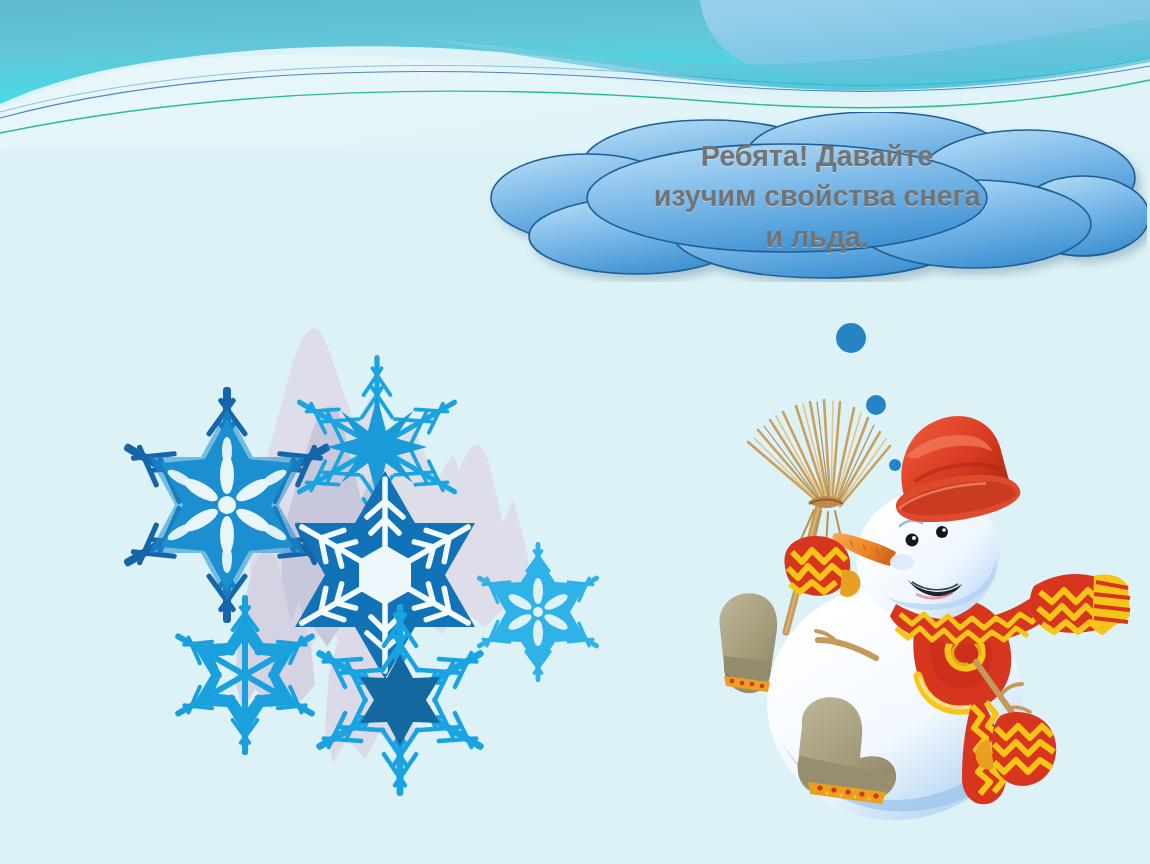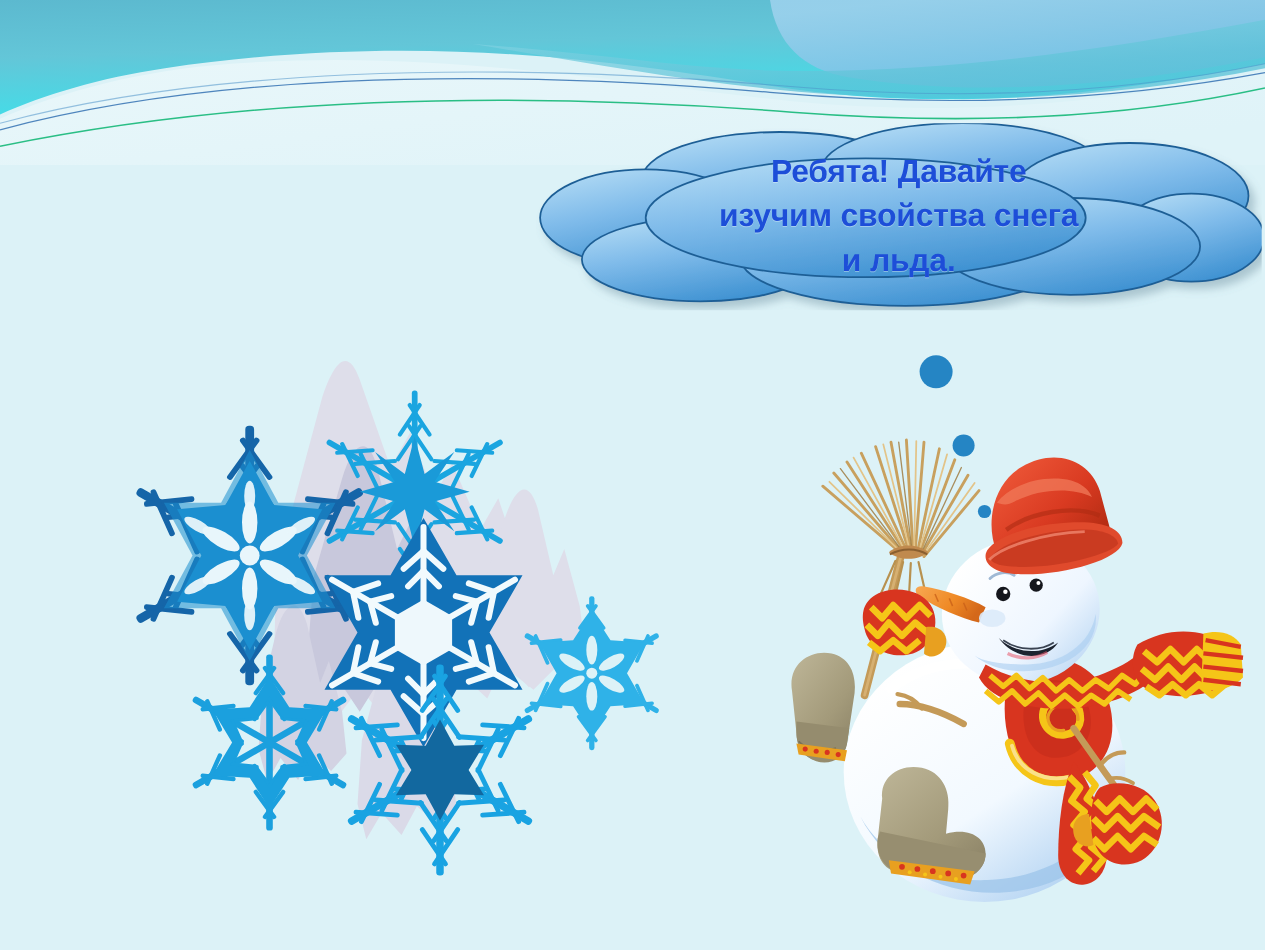--- a/index.html
+++ b/index.html
@@ -70,21 +70,21 @@
   .cloud-text {
     position: absolute;
     left: 0;
     top: 24px;
     width: 660px;
     text-align: center;
     font-family: "Liberation Sans", sans-serif;
     font-weight: bold;
     font-size: 29px;
     line-height: 1.39;
-    color: #1d4ed8;
+    color: #737373;
     letter-spacing: -0.2px;
     white-space: pre-line;
     text-shadow: 0 1px 0 rgba(255,255,255,0.35);
   }
 </style>
 </head>
 <body>
 
 <div class="slide">
 

